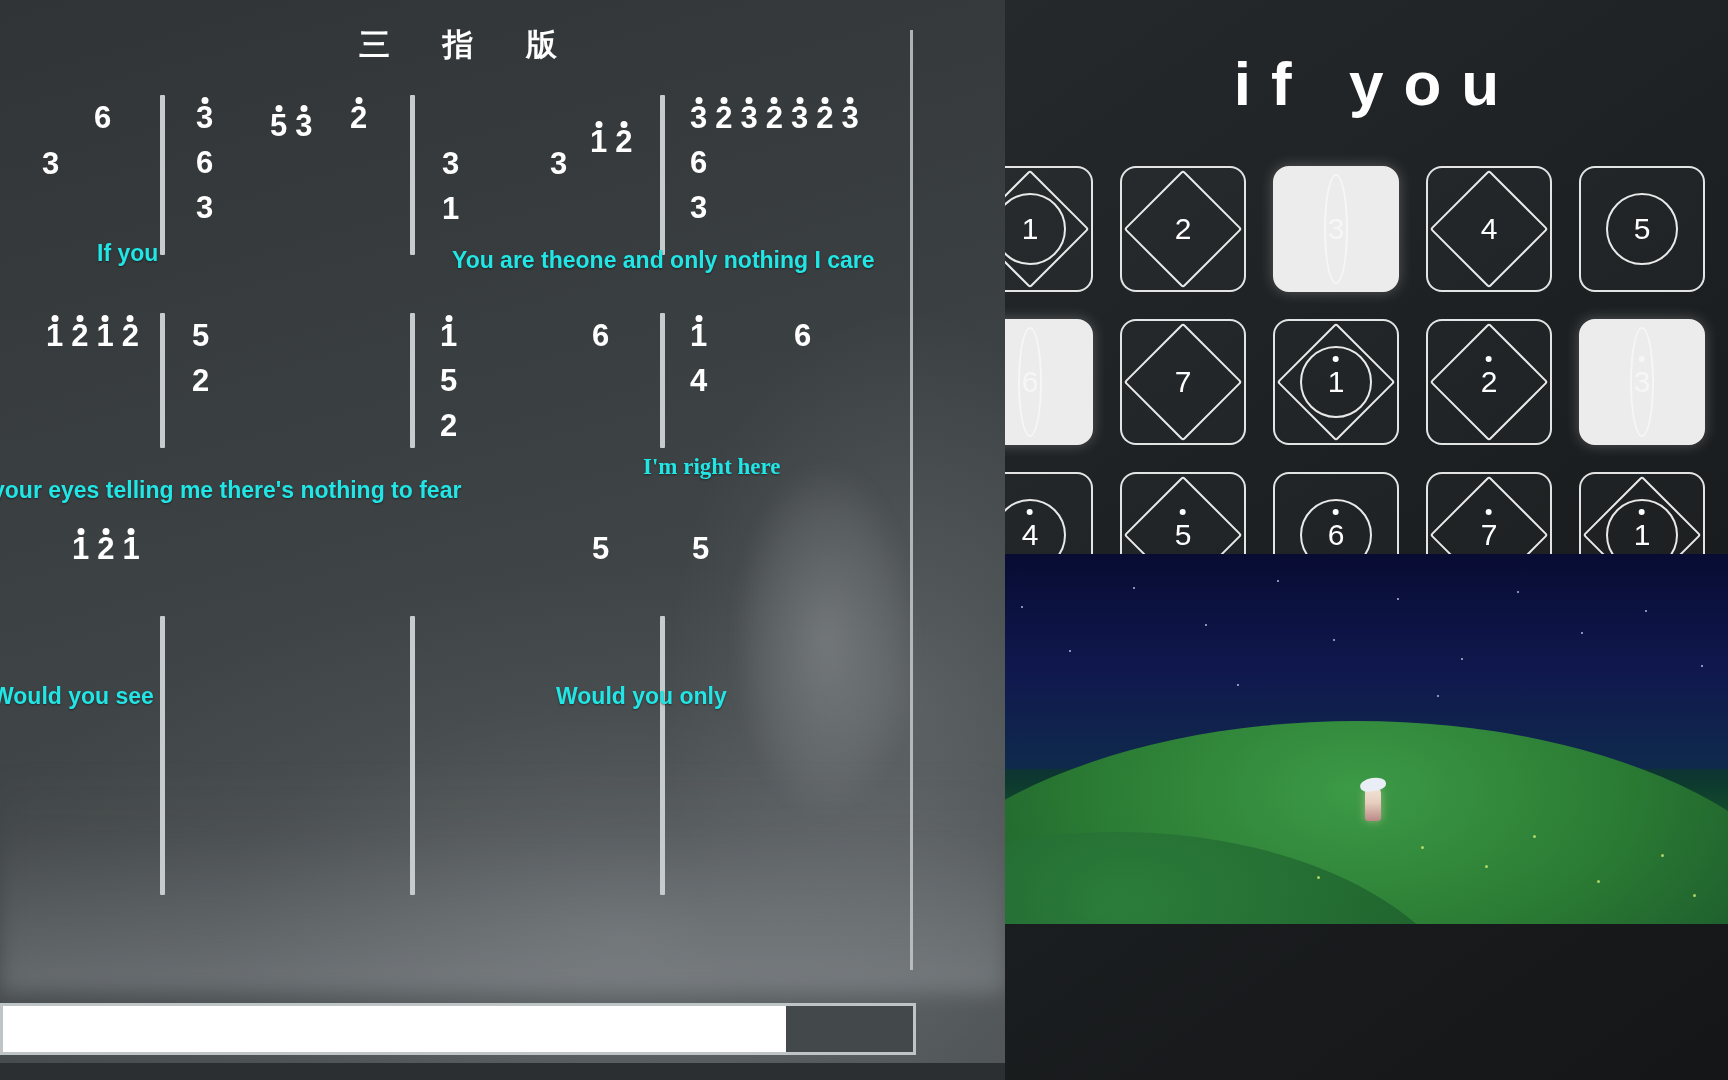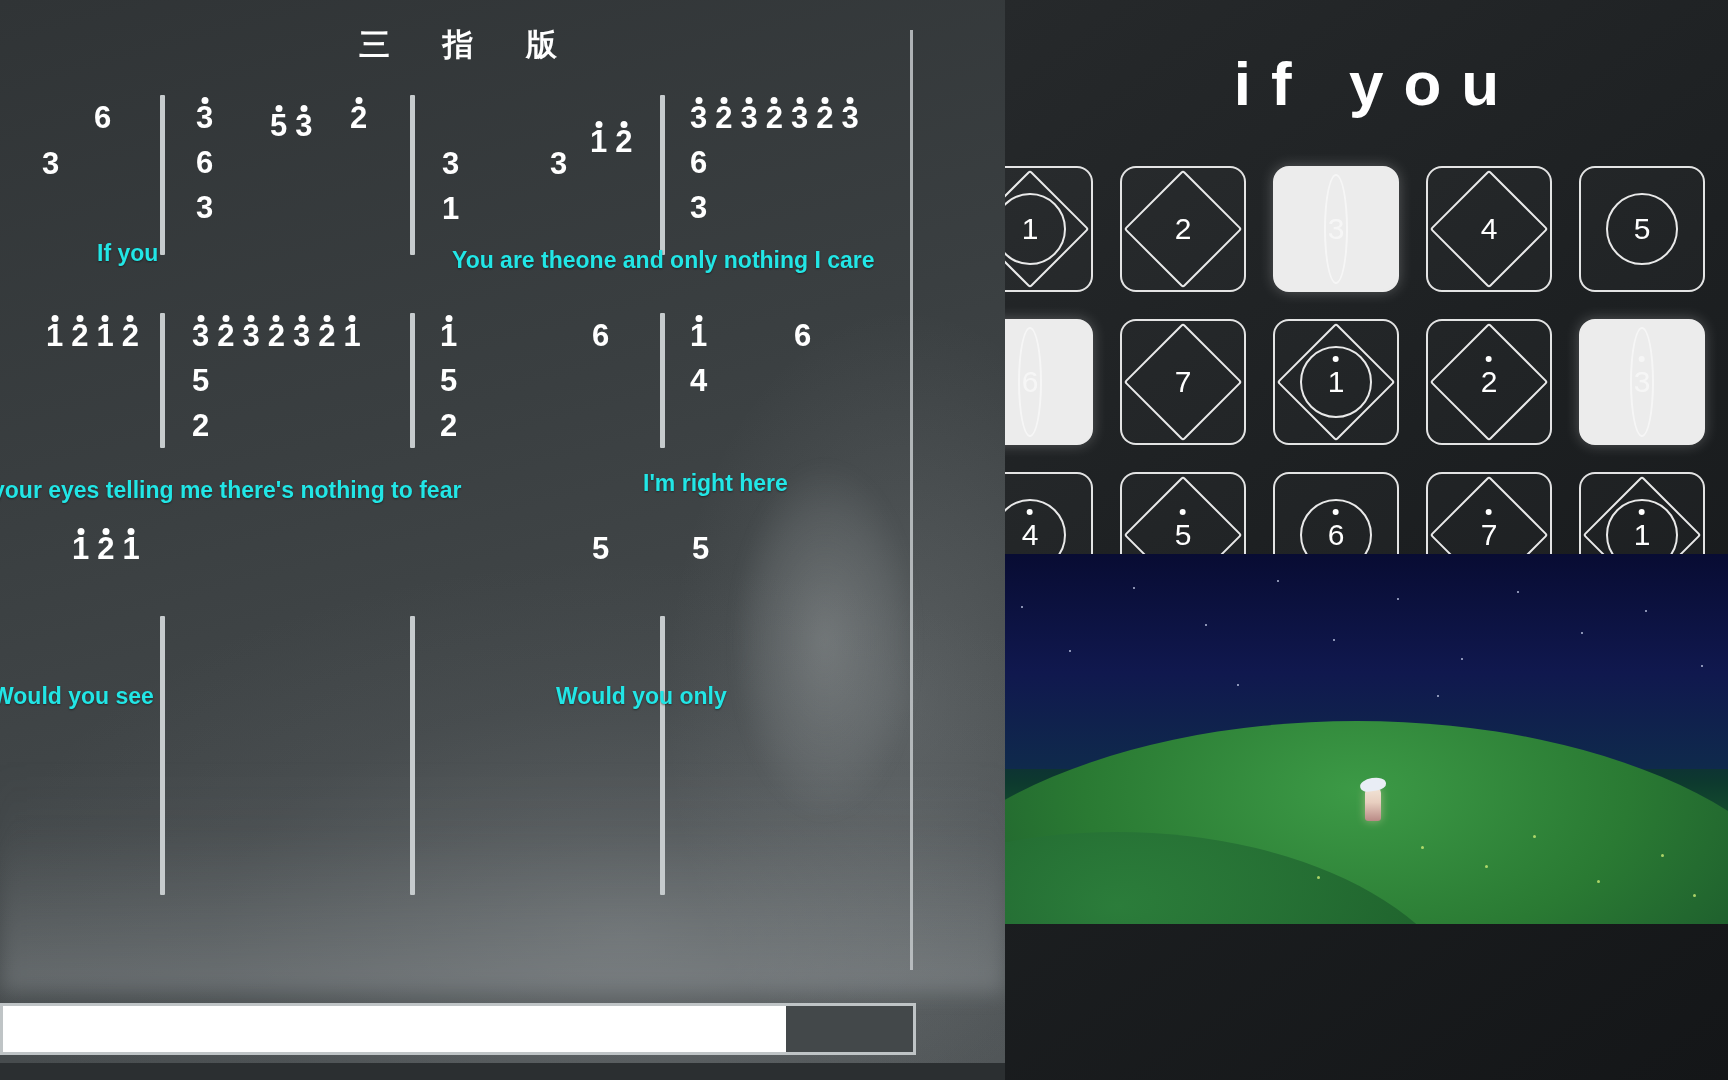--- a/index.html
+++ b/index.html
@@ -228,21 +228,20 @@
     <div class="staff row2">
       <div class="barline" style="left:160px;top:8px;height:135px;"></div>
       <div class="barline" style="left:410px;top:8px;height:135px;"></div>
       <div class="barline" style="left:660px;top:8px;height:135px;"></div>
 
       <div class="chord" style="left:42px;top:8px;">
         <div class="noteline"><span class="note dot">1</span><span class="note dot">2</span><span class="note dot">1</span><span class="note dot">2</span></div>
       </div>
 
       <div class="chord" style="left:188px;top:8px;">
-        <div class="noteline"><span class="note dot">3</span><span class="note dot">2</span><span class="note dot">3</span><span class="note dot">2</span><span class="note dot">3</span><span class="note dot">2</span><span class="note dot">1</span></div>
         <div class="noteline" style="text-align:left;"><span class="note">5</span></div>
         <div class="noteline" style="text-align:left;"><span class="note">2</span></div>
       </div>
 
       <div class="chord" style="left:436px;top:8px;">
         <div class="noteline"><span class="note dot">1</span></div>
         <div class="noteline"><span class="note">5</span></div>
         <div class="noteline"><span class="note">2</span></div>
       </div>
 
@@ -253,21 +252,21 @@
       <div class="chord" style="left:686px;top:8px;">
         <div class="noteline"><span class="note dot">1</span></div>
         <div class="noteline"><span class="note">4</span></div>
       </div>
 
       <div class="chord" style="left:790px;top:8px;">
         <div class="noteline"><span class="note">6</span></div>
       </div>
 
       <div class="lyric" style="left:-8px;top:172px;">your eyes telling me there's nothing to fear</div>
-      <div class="lyric" style="left:643px;top:165px;">I'm right here</div>
+      <div class="lyric" style="left:643px;top:149px;font-family:Liberation Serif, serif;">I'm right here</div>
     </div>
 
     <div class="staff row3">
       <div class="barline" style="left:160px;top:98px;height:140px;"></div>
       <div class="barline" style="left:410px;top:98px;height:140px;"></div>
       <div class="barline" style="left:660px;top:98px;height:140px;"></div>
 
       <div class="chord" style="left:68px;top:8px;">
         <div class="noteline"><span class="note dot">1</span><span class="note dot">2</span><span class="note dot">1</span></div>
       </div>

